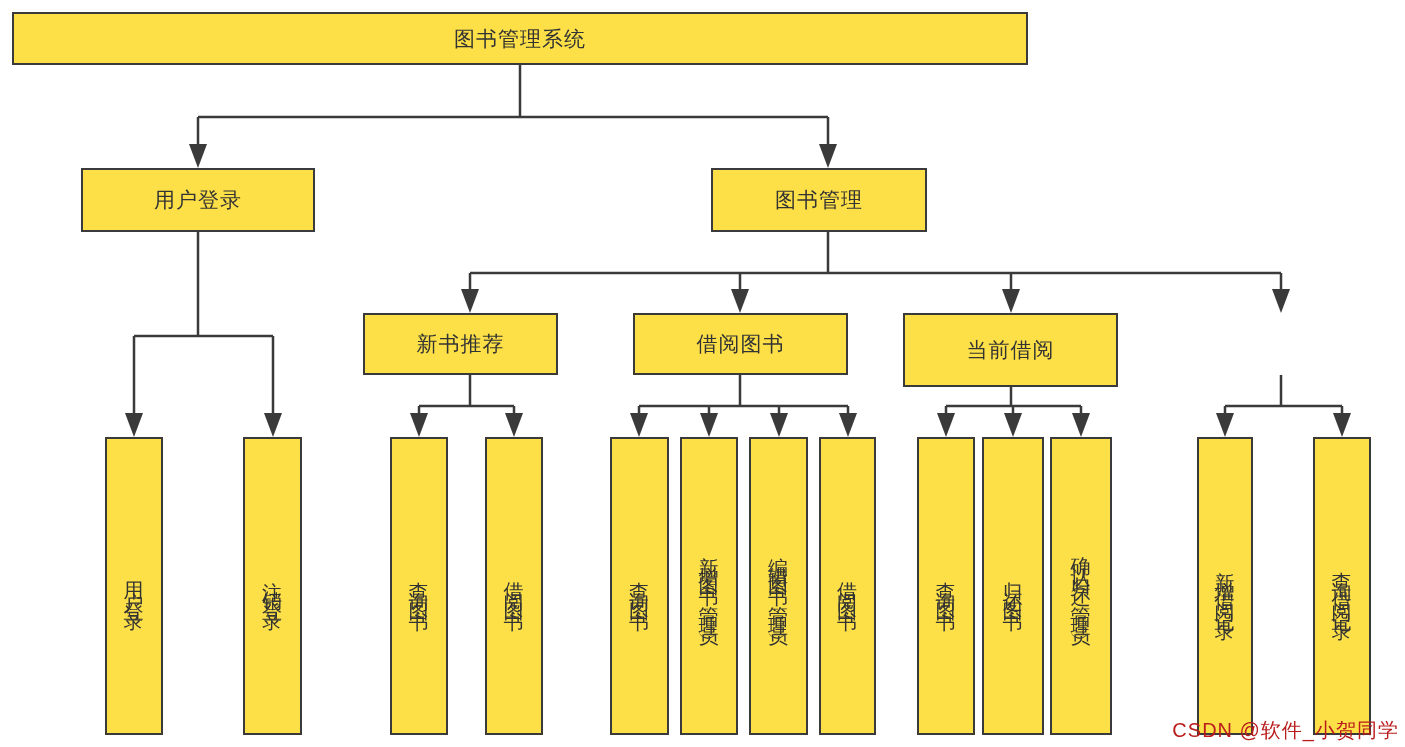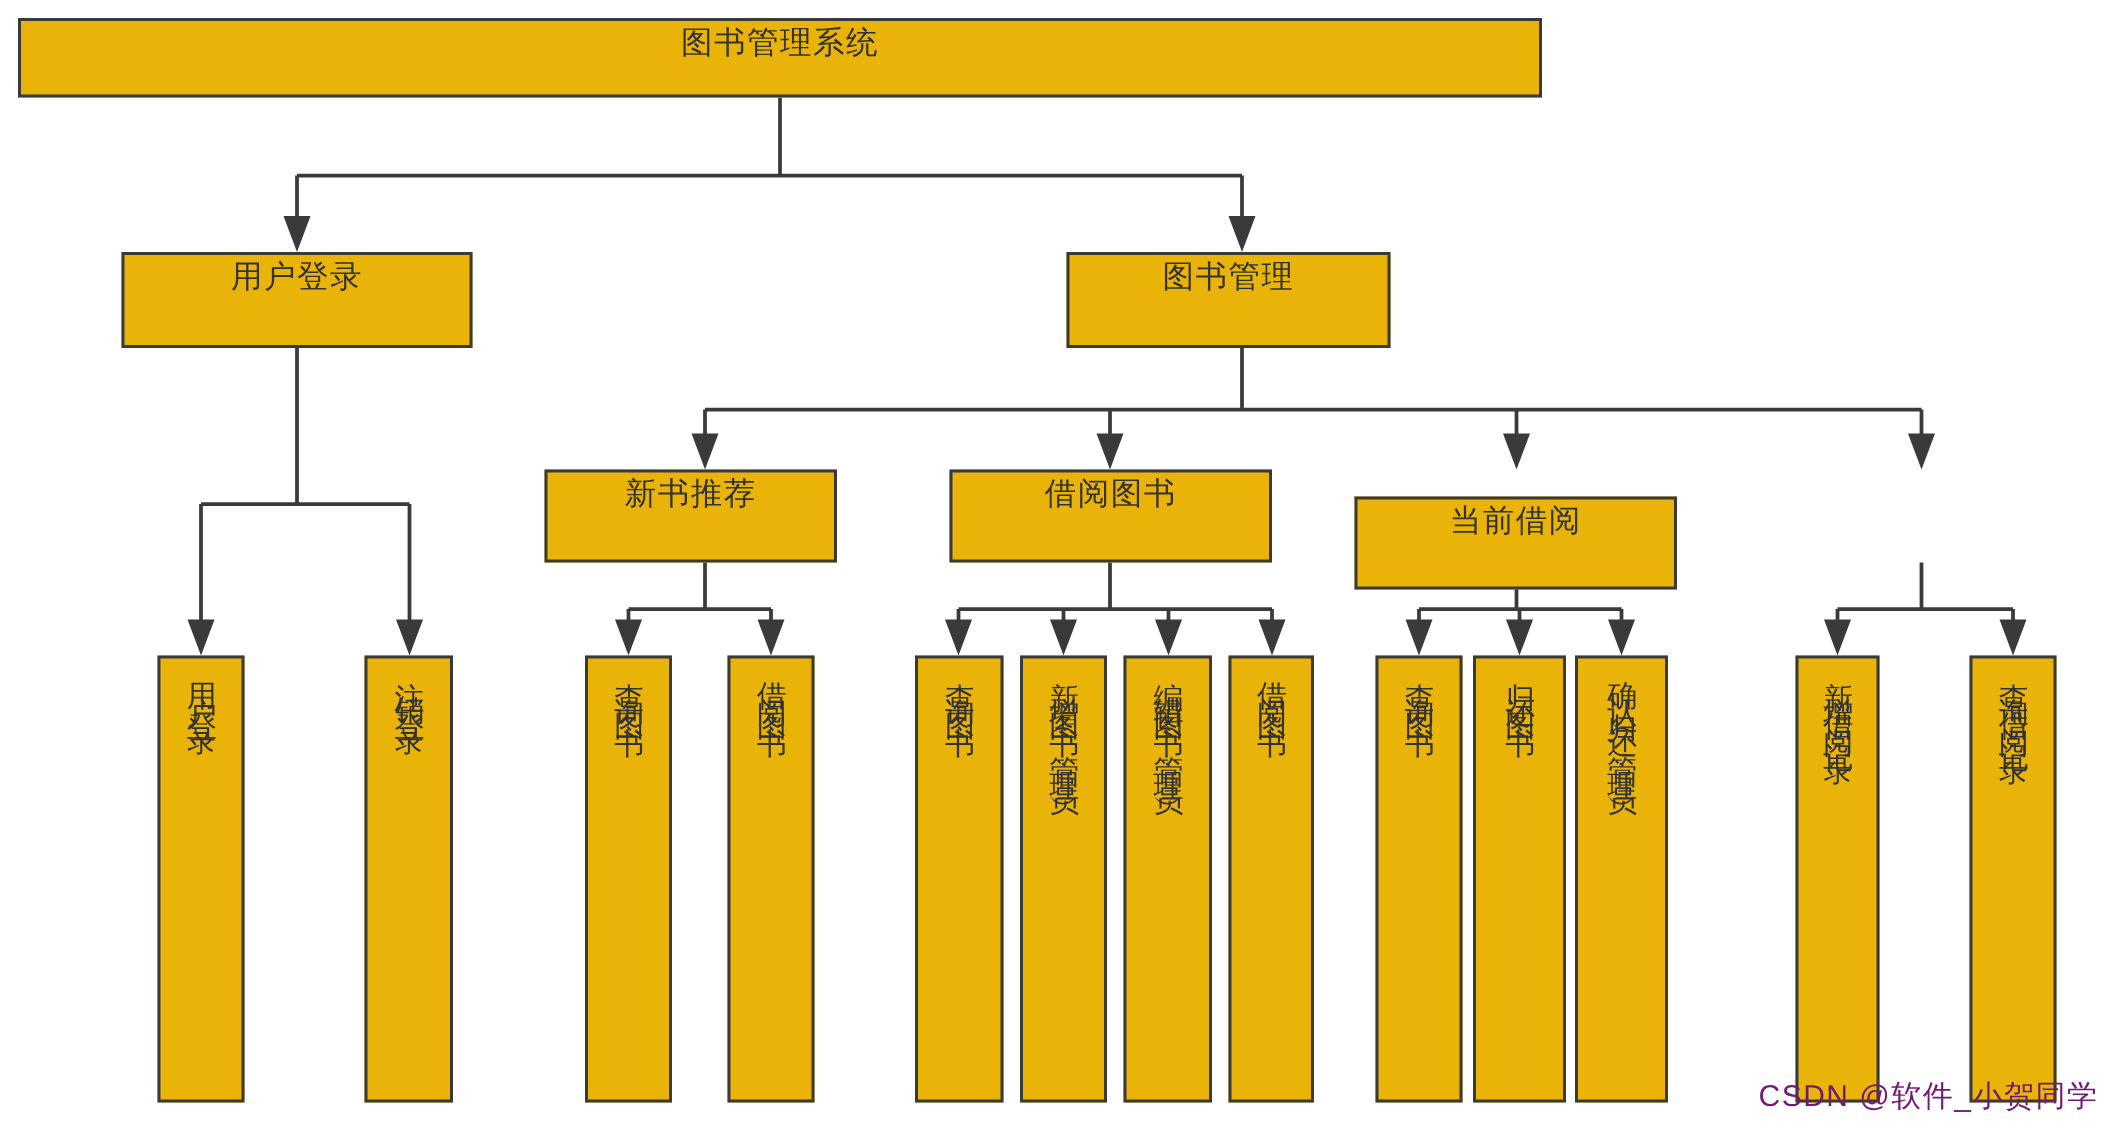--- a/index.html
+++ b/index.html
@@ -4,32 +4,32 @@
 <style>
   html,body { margin:0; padding:0; background:#ffffff; }
   .stage {
     position:relative; width:1405px; height:747px; background:#ffffff;
     font-family:"Liberation Sans","DejaVu Sans",sans-serif;
     color:#333333; overflow:hidden;
   }
   .connectors { position:absolute; left:0; top:0; width:1405px; height:747px; }
   .node {
     position:absolute; box-sizing:border-box;
-    border:2.5px solid #3a3a3a; background:#eab308;
-    display:flex; justify-content:center;
+    border:2.5px solid #3a3a3a; background:#fde047;
+    display:flex; align-items:center; justify-content:center;
     z-index:2;
   }
   .h-label { font-size:21px; letter-spacing:1px; white-space:nowrap; }
   .v-label {
     writing-mode:vertical-rl; text-orientation:mixed;
     font-size:20px; letter-spacing:10px; line-height:1; white-space:nowrap;
   }
   .watermark {
     position:absolute; right:6px; bottom:3px; z-index:3;
-    font-size:20px; color:#701a75; letter-spacing:1px; white-space:nowrap;margin-left:15px;
+    font-size:20px; color:#b91c1c; letter-spacing:1px; white-space:nowrap;margin-left:15px;
   }
 </style>
 </head>
 <body>
 
 <div class="stage">
 
   <svg class="connectors" width="1405" height="747" viewBox="0 0 1405 747" xmlns="http://www.w3.org/2000/svg">
     <path stroke="#3a3a3a" stroke-width="2.5" fill="none" d="
       M520 65 V117 M198 117 H828 M198 117 V148 M828 117 V148
@@ -72,21 +72,21 @@
   <div class="node" style="left:711px;top:168px;width:216px;height:64px">
     <span class="h-label">图书管理</span>
   </div>
 
   <div class="node" style="left:363px;top:313px;width:195px;height:62px">
     <span class="h-label">新书推荐</span>
   </div>
   <div class="node" style="left:633px;top:313px;width:215px;height:62px">
     <span class="h-label">借阅图书</span>
   </div>
-  <div class="node" style="left:903px;top:331px;width:215px;height:62px">
+  <div class="node" style="left:903px;top:313px;width:215px;height:74px">
     <span class="h-label">当前借阅</span>
   </div>
 
   <div class="node" style="left:105px;top:437px;width:58px;height:298px">
     <span class="v-label">用户登录</span>
   </div>
   <div class="node" style="left:243px;top:437px;width:59px;height:298px">
     <span class="v-label">注销登录</span>
   </div>
   <div class="node" style="left:390px;top:437px;width:58px;height:298px">

